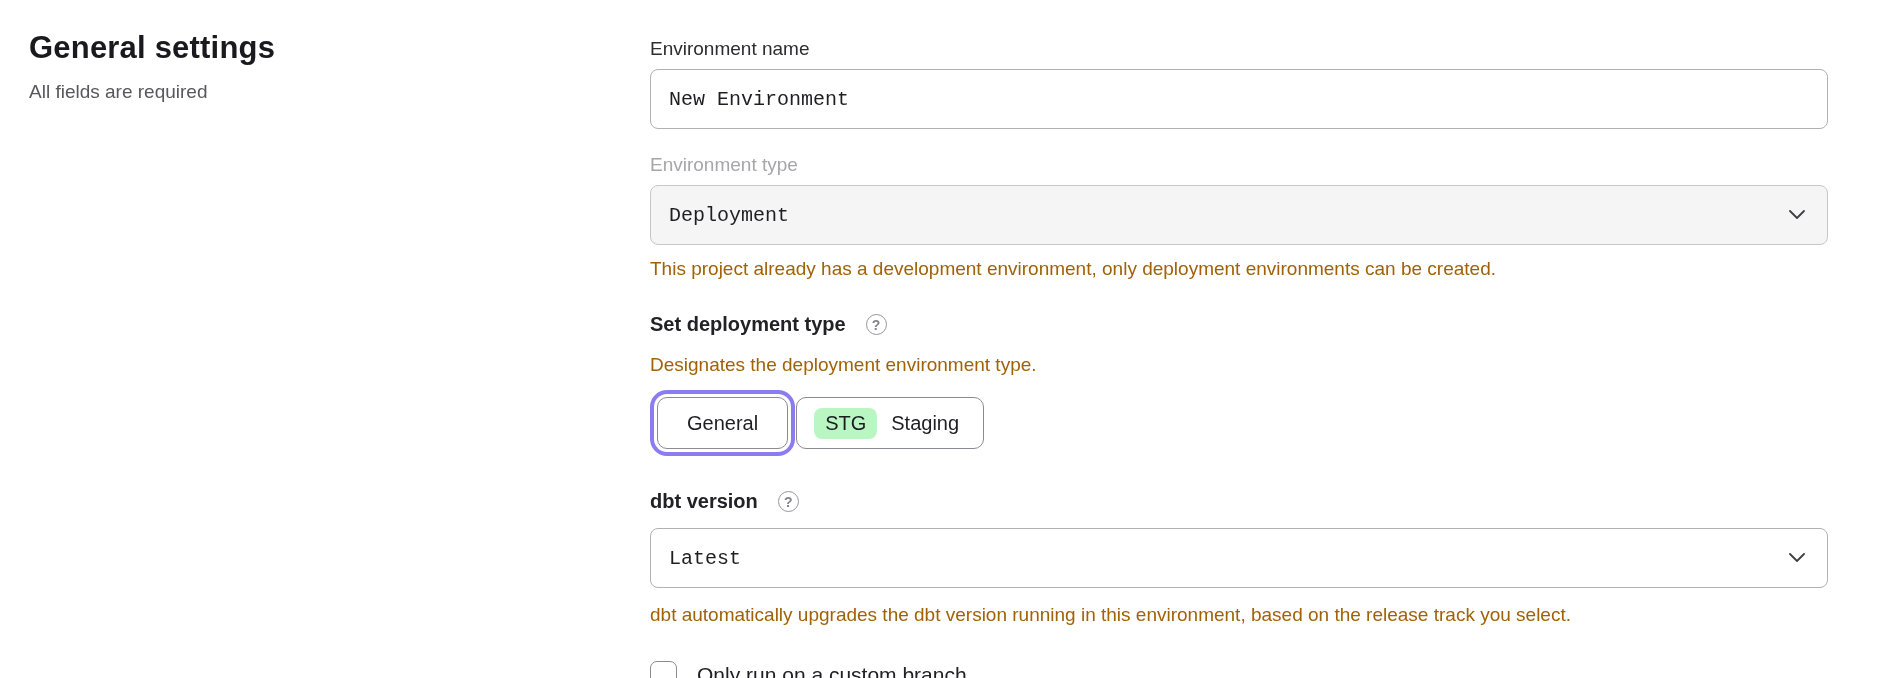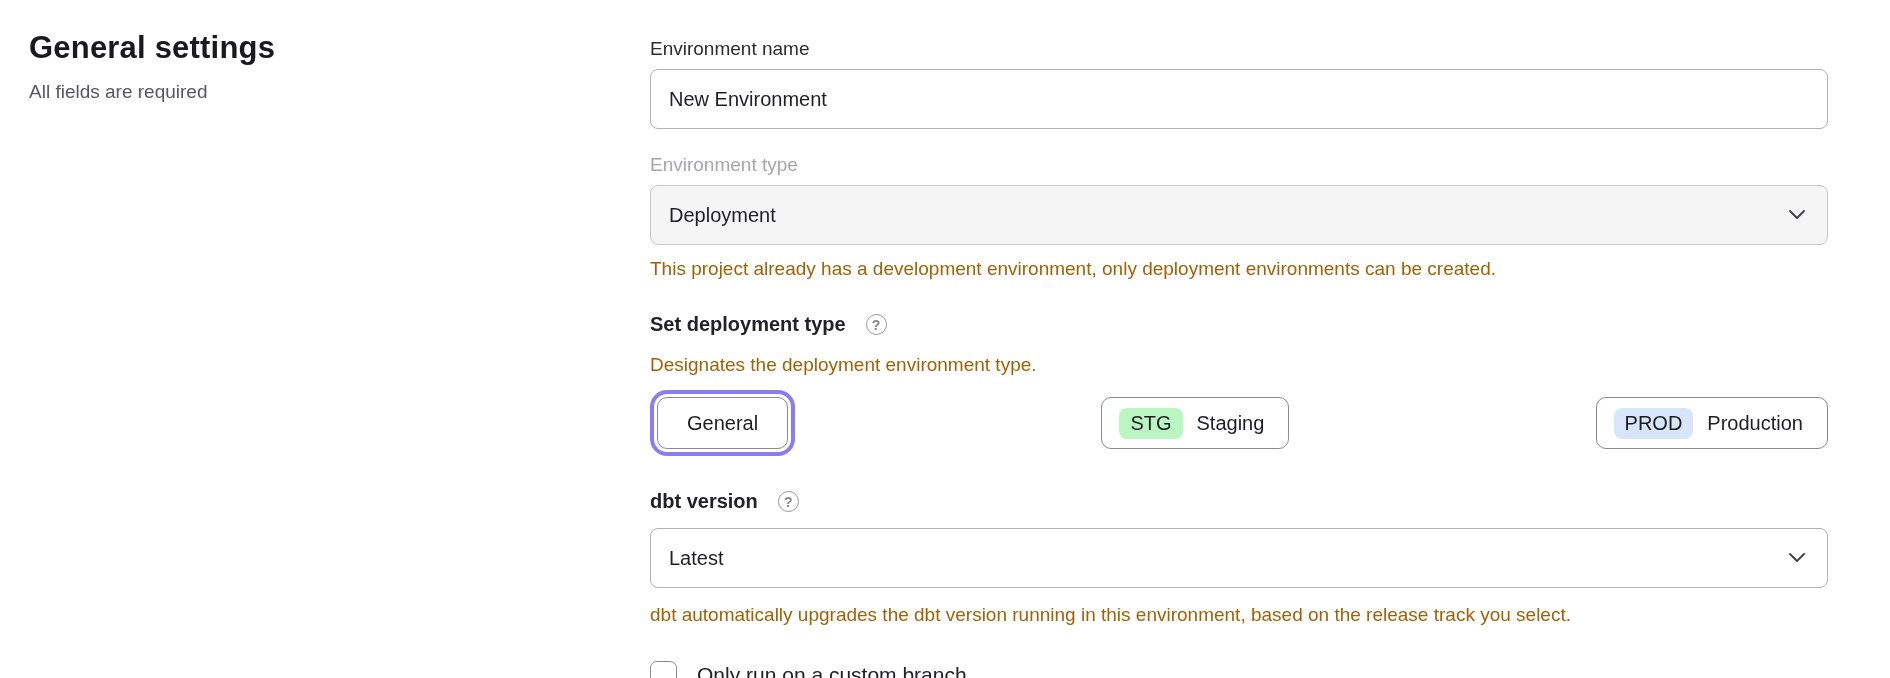--- a/index.html
+++ b/index.html
@@ -19,40 +19,40 @@
   .field-label.disabled { color: #a6a6ab; }
 
   .text-input, .select-box {
     width: 100%; height: 60px;
     border: 1px solid #b3b0af;
     border-radius: 8px;
     font-size: 20px; color: #1f1f23;
     padding: 0 18px;
     background: #ffffff;
     display: flex; align-items: center;
-    font-family: Liberation Sans, sans-serif;
+    font-family: Liberation Mono, monospace;
   }
   input.text-input { display: block; line-height: 58px; }
   .select-box { justify-content: space-between; cursor: pointer; }
   .select-box.disabled { background: #f5f5f6; border-color: #c9c7c6; cursor: default; }
   .chevron { width: 16px; height: 10px; flex: 0 0 auto; margin-right: 4px; }
 
   .helper-text { font-size: 19px; color: #a16207; margin-top: 13px; }
 
   .section-heading { display: flex; align-items: center; gap: 20px; margin-top: 33px; }
   .section-heading .heading-text { font-size: 20px; font-weight: 700; color: #222226; }
   .help-icon {
     width: 21px; height: 21px; border-radius: 50%;
     border: 1.5px solid #97959a; color: #85838a;
     font-size: 14px; font-weight: 700;
     display: inline-flex; align-items: center; justify-content: center;
     line-height: 1; cursor: pointer;
   }
 
-  .type-row { display: flex; align-items: center; gap: 9px; margin-top: 14px; height: 66px; justify-content: space-between; }
+  .type-row { display: flex; align-items: center; gap: 1px; margin-top: 14px; height: 66px; }
   .type-btn {
     height: 52px; background: #ffffff;
     border: 1px solid #8c8a90; border-radius: 10px;
     display: inline-flex; align-items: center;
     font-size: 20px; color: #1f1f23;
     padding: 0 24px; cursor: pointer;
     font-family: "Liberation Sans", "DejaVu Sans", sans-serif;
   }
   .type-btn.selected {
     padding: 0 29px;
@@ -110,24 +110,20 @@
     <div class="helper-text" style="margin-top:18px;">Designates the deployment environment type.</div>
 
     <div class="type-row">
       <button class="type-btn selected">
         <span>General</span>
       </button>
       <button class="type-btn with-badge">
         <span class="badge stg">STG</span>
         <span>Staging</span>
       </button>
-      <button class="type-btn with-badge">
-        <span class="badge prod">PROD</span>
-        <span>Production</span>
-      </button>
     </div>
 
     <div class="section-heading dbt-row">
       <span class="heading-text">dbt version</span>
       <span class="help-icon">?</span>
     </div>
     <div class="select-box spacer-select">
       <span>Latest</span>
       <svg class="chevron" viewBox="0 0 16 10">
         <polyline points="1,1 8,8 15,1" fill="none" stroke="#3f3f44" stroke-width="1.8" stroke-linecap="round" stroke-linejoin="round"></polyline>

